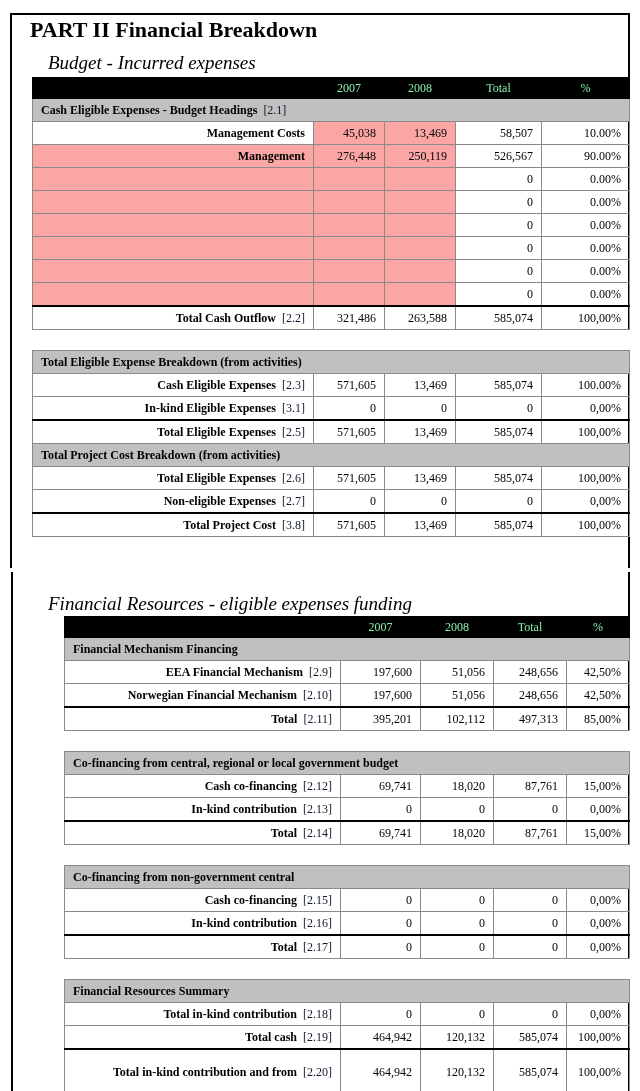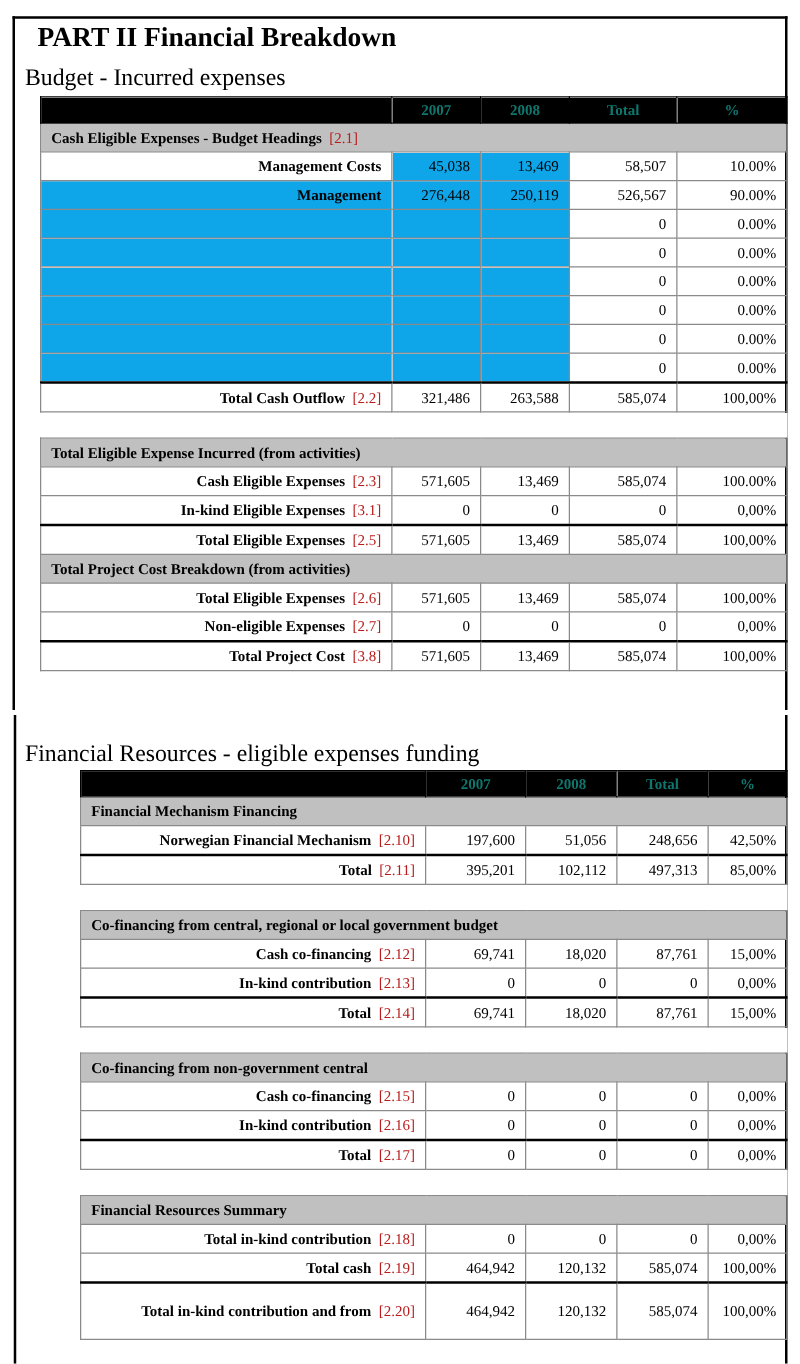--- a/index.html
+++ b/index.html
@@ -2,30 +2,30 @@
 <html><head>
 <meta charset="utf-8">
 <style>
   html, body { margin:0; padding:0; background:#ffffff; }
   body { width:640px; height:1091px; position:relative; overflow:hidden;
          font-family:"Liberation Serif","DejaVu Serif",serif; color:#000; }
   .box { position:absolute; border-left:2px solid #000; border-right:2px solid #000; }
   #box1 { left:10px; top:13px; width:616px; height:553px; border-top:2px solid #000; }
   #box2 { left:11px; top:572px; width:615px; height:519px; }
   .h1 { position:absolute; left:30px; top:17px; font-size:22px; font-weight:bold; white-space:nowrap; }
-  .h2 { position:absolute; font-size:19px; white-space:nowrap; }
+  .h2 { position:absolute; font-size:19px; font-style:italic; white-space:nowrap;margin-left:28px; }
   #h2a { left:20px; top:52px; }
   #h2b { left:20px; top:593px;text-align:right; }
   table { position:absolute; border-collapse:collapse; table-layout:fixed; font-size:12px; }
   td { border:1px solid #8a8a8a; padding:0 8px; height:22px; text-align:right; white-space:nowrap; overflow:hidden; }
-  tr.hdr td { background:#000; color:#0f766e; font-weight:bold; border-color:#000; height:20px; text-align:center; }
+  tr.hdr td { background:#000; color:#86efac; font-weight:normal; border-color:#000; height:20px; text-align:center; }
   tr.sec td { background:#c0c0c0; font-weight:bold; text-align:left; height:22px; border-color:#8a8a8a; }
   td.lbl { font-weight:bold; }
-  .ref { color:#b91c1c; font-weight:normal; }
-  .cy { background:#0ea5e9; }
+  .ref { color:#0f172a; font-weight:normal; }
+  .cy { background:#fca5a5; }
   tr.tot td { border-top:2px solid #000; }
   tr.gap td { border:none; height:20px; background:#fff; }
   tr.tall td { height:44px; }
   #t1 { left:32px; top:77px; width:597px; }
   #t2 { left:64px; top:616px; width:565px; }
 </style>
 </head>
 <body>
 
 <div class="box" id="box1"></div>
@@ -119,21 +119,21 @@
     <td>263,588</td>
     <td>585,074</td>
     <td>100,00%</td>
   </tr>
   <tr class="gap">
         <td colspan="5"></td>
       </tr>
   </tbody>
     <tbody>
       <tr class="sec">
-        <td colspan="5">Total Eligible Expense Incurred (from activities)</td>
+        <td colspan="5">Total Eligible Expense Breakdown (from activities)</td>
       </tr>
       <tr>
         <td class="lbl"><span>Cash Eligible Expenses</span>&nbsp;&nbsp;<span class="ref">[2.3]</span></td>
         <td>571,605</td>
         <td>13,469</td>
         <td>585,074</td>
         <td>100.00%</td>
       </tr>
       <tr>
         <td class="lbl"><span>In-kind Eligible Expenses</span>&nbsp;&nbsp;<span class="ref">[3.1]</span></td>
@@ -195,20 +195,27 @@
     <td>2008</td>
     <td>Total</td>
     <td>%</td>
   </tr>
   </tbody>
     <tbody>
       <tr class="sec">
         <td colspan="5">Financial Mechanism Financing</td>
       </tr>
       <tr>
+        <td class="lbl"><span>EEA Financial Mechanism</span>&nbsp;&nbsp;<span class="ref">[2.9]</span></td>
+        <td>197,600</td>
+        <td>51,056</td>
+        <td>248,656</td>
+        <td>42,50%</td>
+      </tr>
+      <tr>
         <td class="lbl"><span>Norwegian Financial Mechanism</span>&nbsp;&nbsp;<span class="ref">[2.10]</span></td>
         <td>197,600</td>
         <td>51,056</td>
         <td>248,656</td>
         <td>42,50%</td>
       </tr>
       <tr class="tot">
         <td class="lbl"><span>Total</span>&nbsp;&nbsp;<span class="ref">[2.11]</span></td>
         <td>395,201</td>
         <td>102,112</td>

